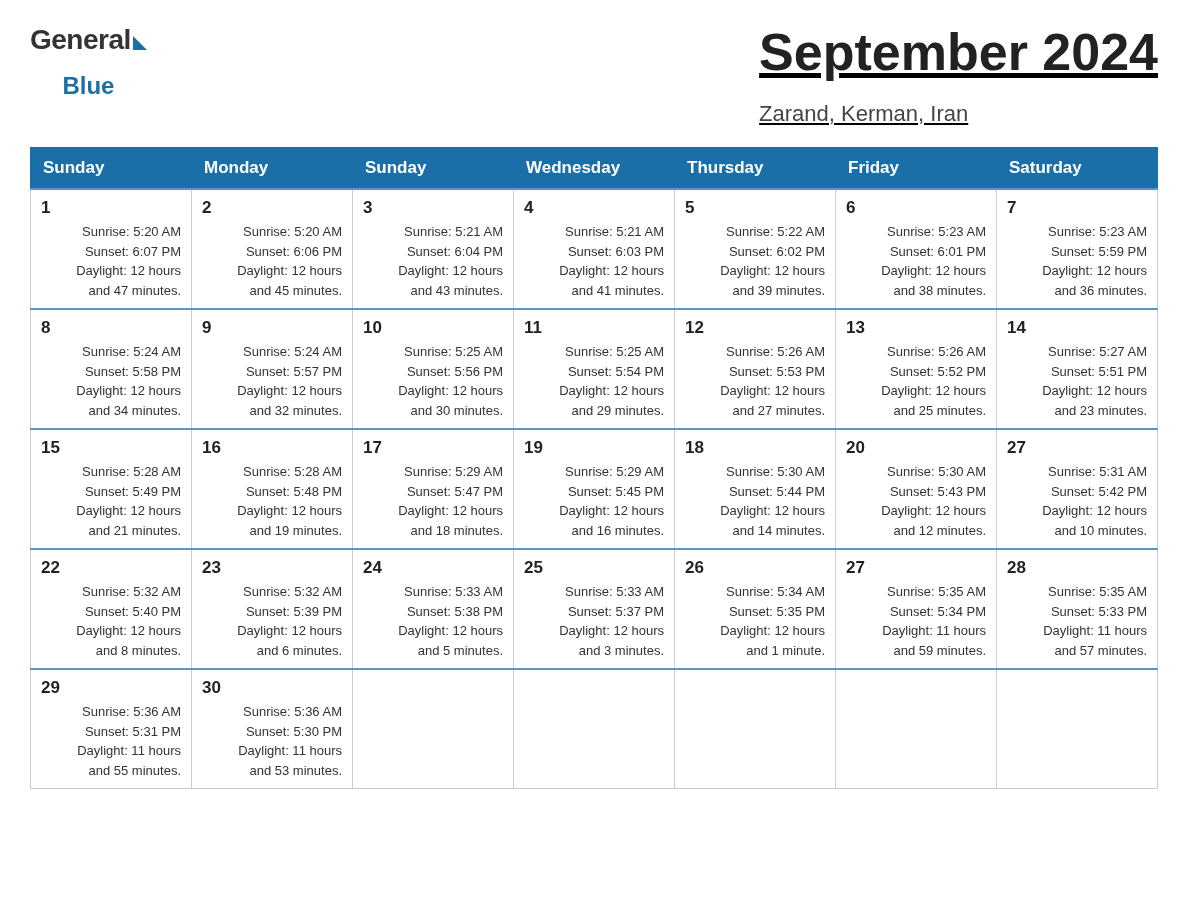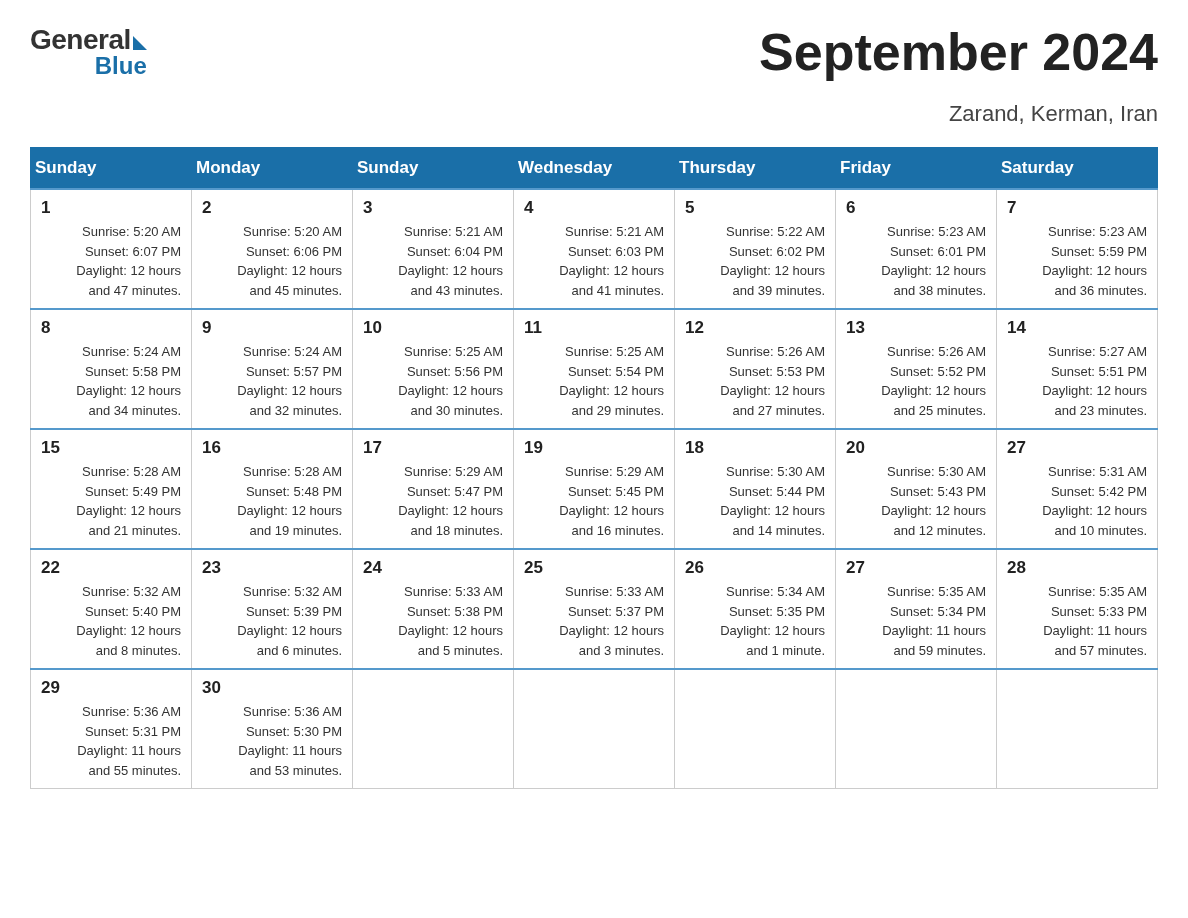--- a/index.html
+++ b/index.html
@@ -12,21 +12,22 @@
     }
     .header {
       display: flex;
       justify-content: space-between;
       align-items: flex-start;
       margin-bottom: 20px;
     }
     .logo {
       display: flex;
       flex-direction: column;
-      align-items: flex-end;
+      align-items: center;
+      gap: 20px;
     }
     .logo-top {
       display: flex;
       align-items: center;
     }
     .logo-general {
       font-size: 28px;
       font-weight: bold;
       color: #333;
       letter-spacing: -0.5px;
@@ -40,21 +41,21 @@
       margin-left: 2px;
       margin-top: 6px;
     }
     .logo-blue {
       font-size: 24px;
       font-weight: bold;
       color: #1a6fa8;
       margin-top: -4px;
     }
     .title-section {
-      text-align: right;
+      text-decoration: underline;
     }
     .month-title {
       font-size: 52px;
       font-weight: bold;
       color: #222;
       line-height: 1.1;
     }
     .location {
       font-size: 22px;
       color: #444;
@@ -63,21 +64,21 @@
     .calendar-table {
       width: 100%;
       border-collapse: collapse;
       border: 1px solid #aaa;
     }
     .calendar-table th {
       background-color: #1a6fa8;
       color: #fff;
       font-size: 17px;
       font-weight: bold;
-      padding: 10px 4px;
+      padding: 10px 12px;
       text-align: left;
       border: 1px solid #1a6fa8;
     }
     .calendar-table td {
       vertical-align: top;
       padding: 8px 10px;
       border: 1px solid #ccc;
       width: 14.28%;
       min-height: 110px;
     }

